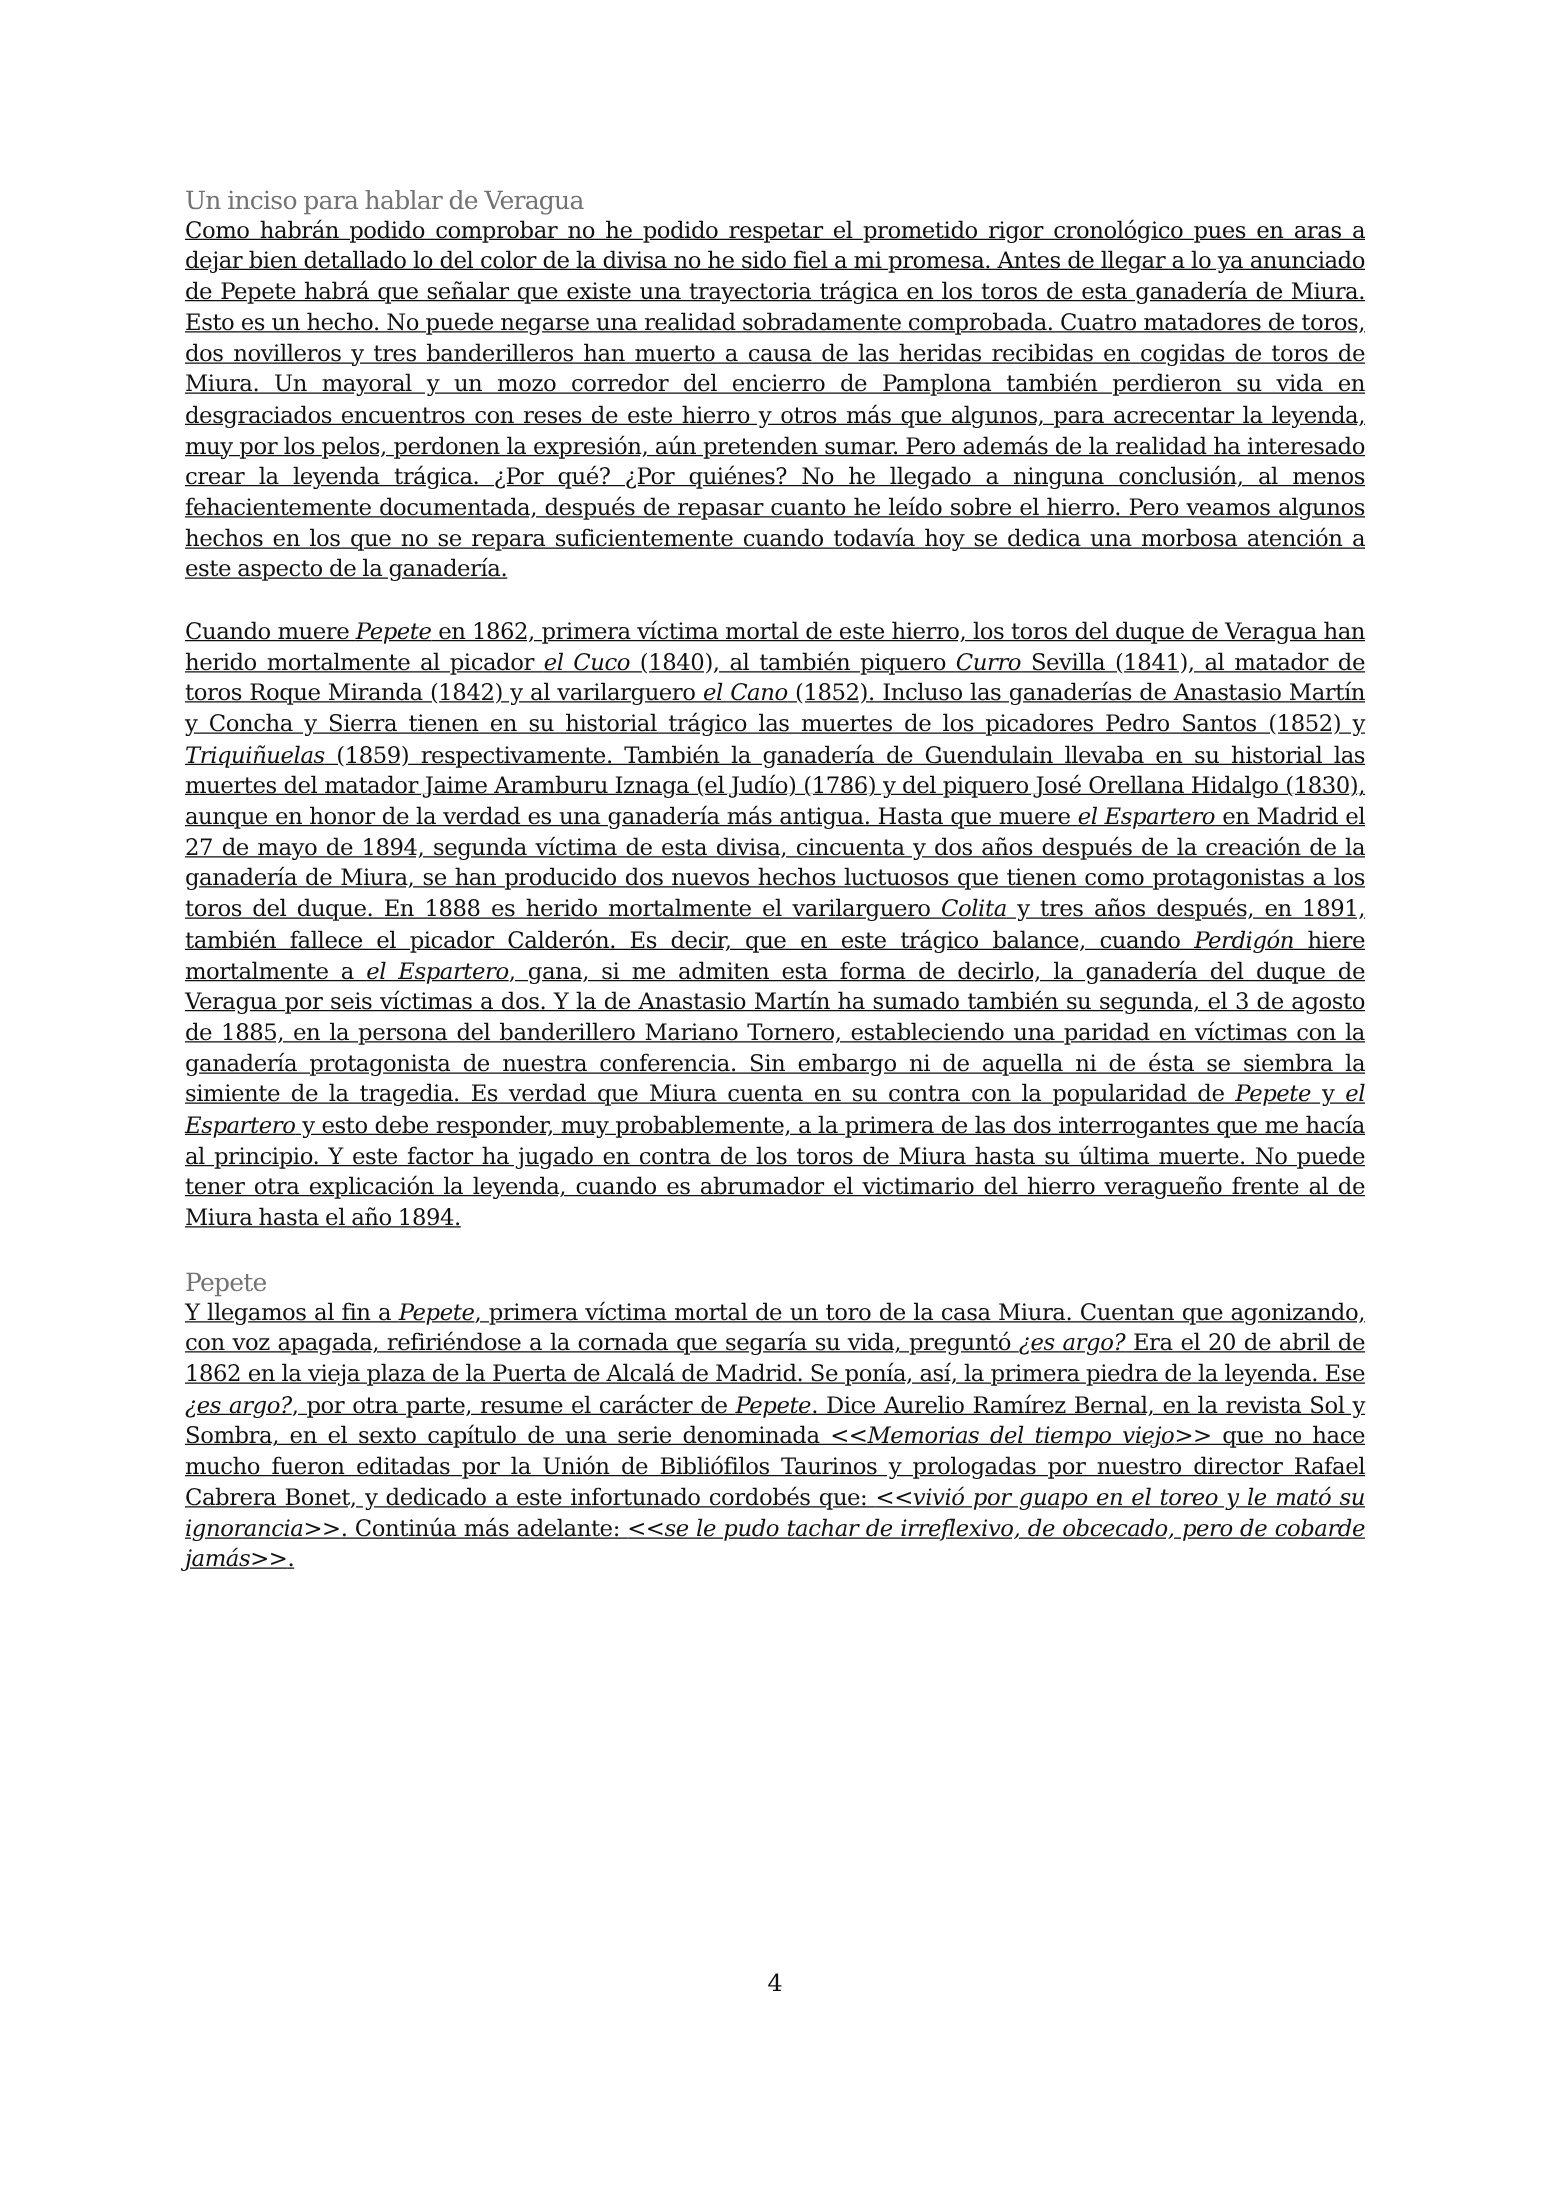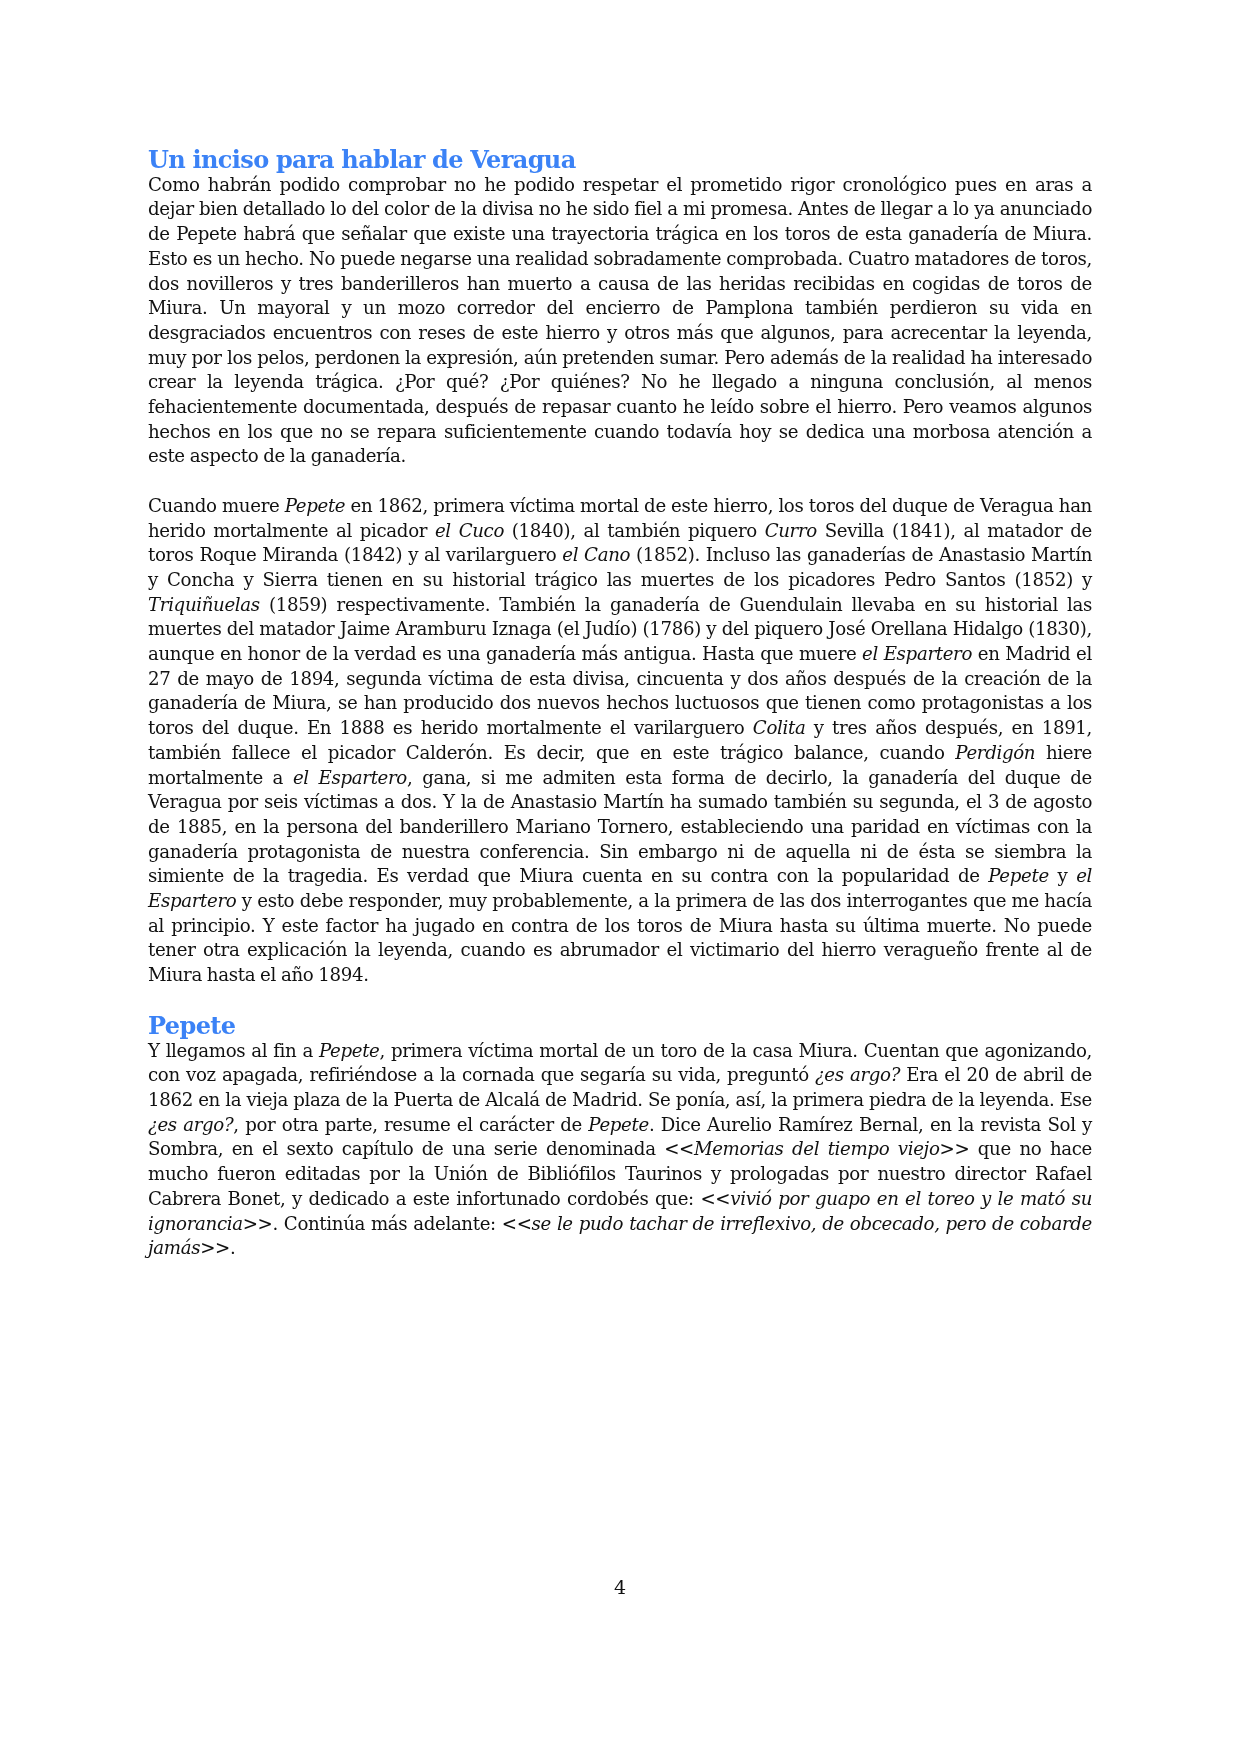--- a/index.html
+++ b/index.html
@@ -4,24 +4,24 @@
 <style>
   html, body { margin: 0; padding: 0; background: #ffffff; }
   body { width: 1240px; height: 1754px; position: relative; overflow: hidden; }
   .page {
     position: absolute; left: 148px; top: 148px; width: 944px;
     font-family: "DejaVu Serif", "Liberation Serif", serif;
     font-size: 18.2px; line-height: 24.7px; color: #111111;
     letter-spacing: -0.35px; word-spacing: -0.5px;
   }
   .heading {
-    color: #3b82f6; font-weight: bold; font-size: 24px;
+    color: #737373; font-weight: normal; font-size: 20px;
     letter-spacing: -0.6px; margin: 0;
   }
-  .para { text-align: justify; margin: 0; }
+  .para { text-align: justify; margin: 0; text-decoration: underline; }
   .gap { height: 24.7px; }
   .gap-big { height: 26px; }
   .it { font-style: italic; }
   .page-number {
     position: absolute; left: 0; width: 1240px; top: 1576px; text-align: center;
     font-family: "DejaVu Serif", "Liberation Serif", serif; font-size: 19px; color: #111;
   }
 </style>
 </head>
 <body>

